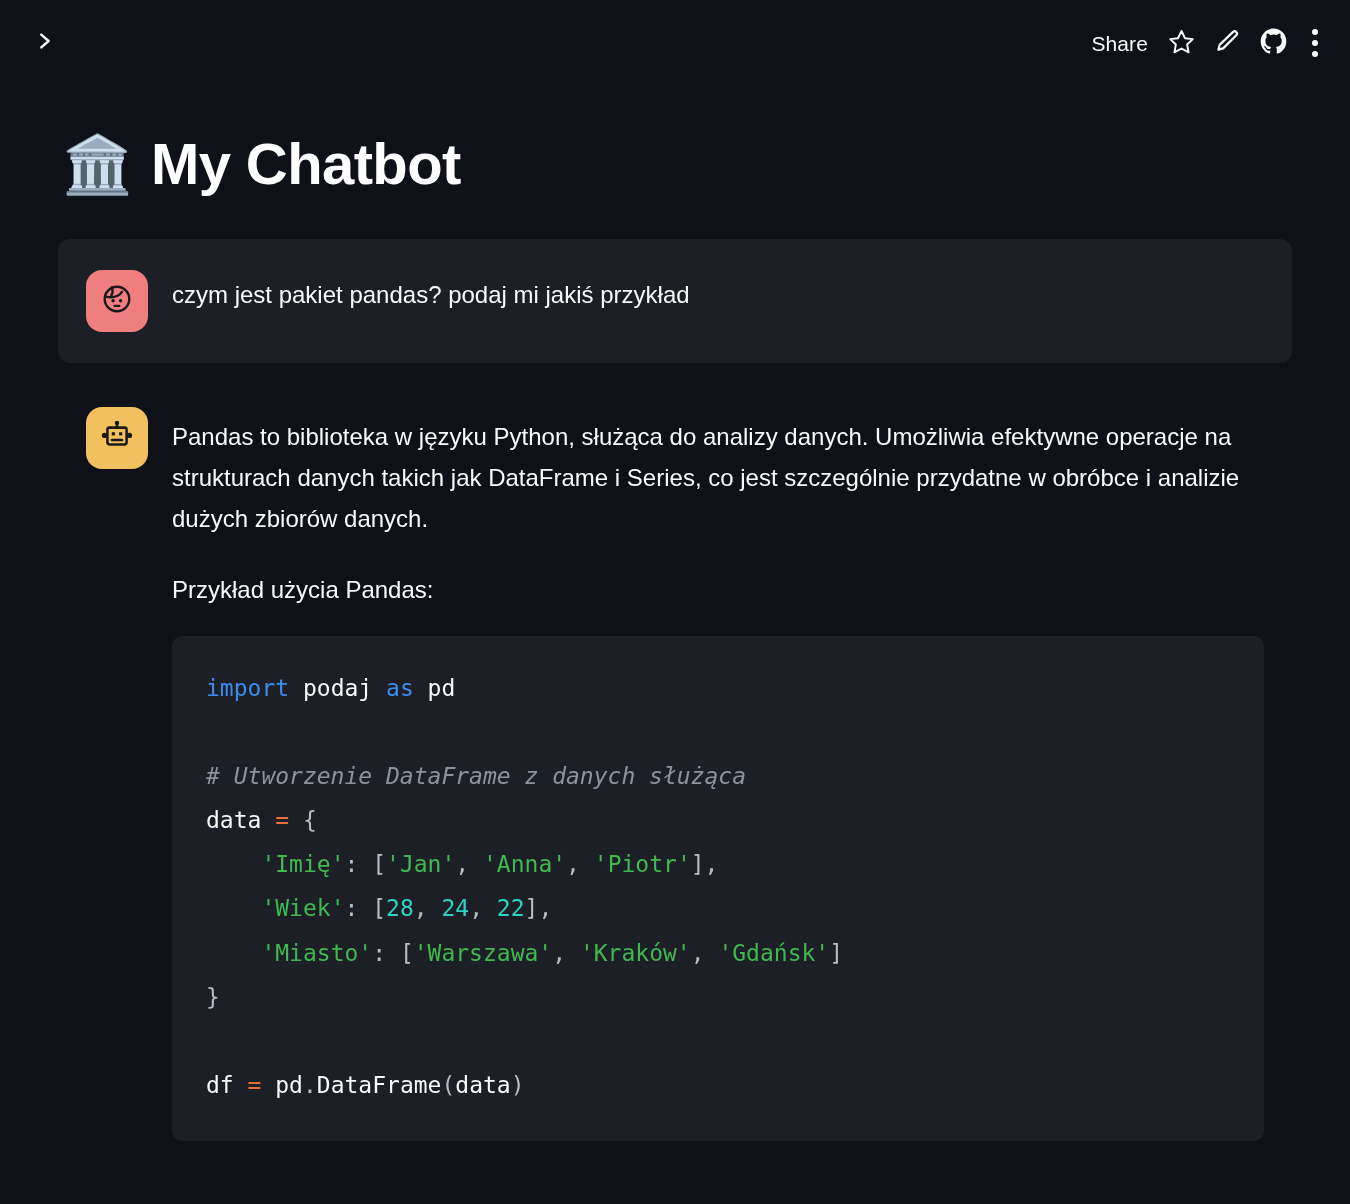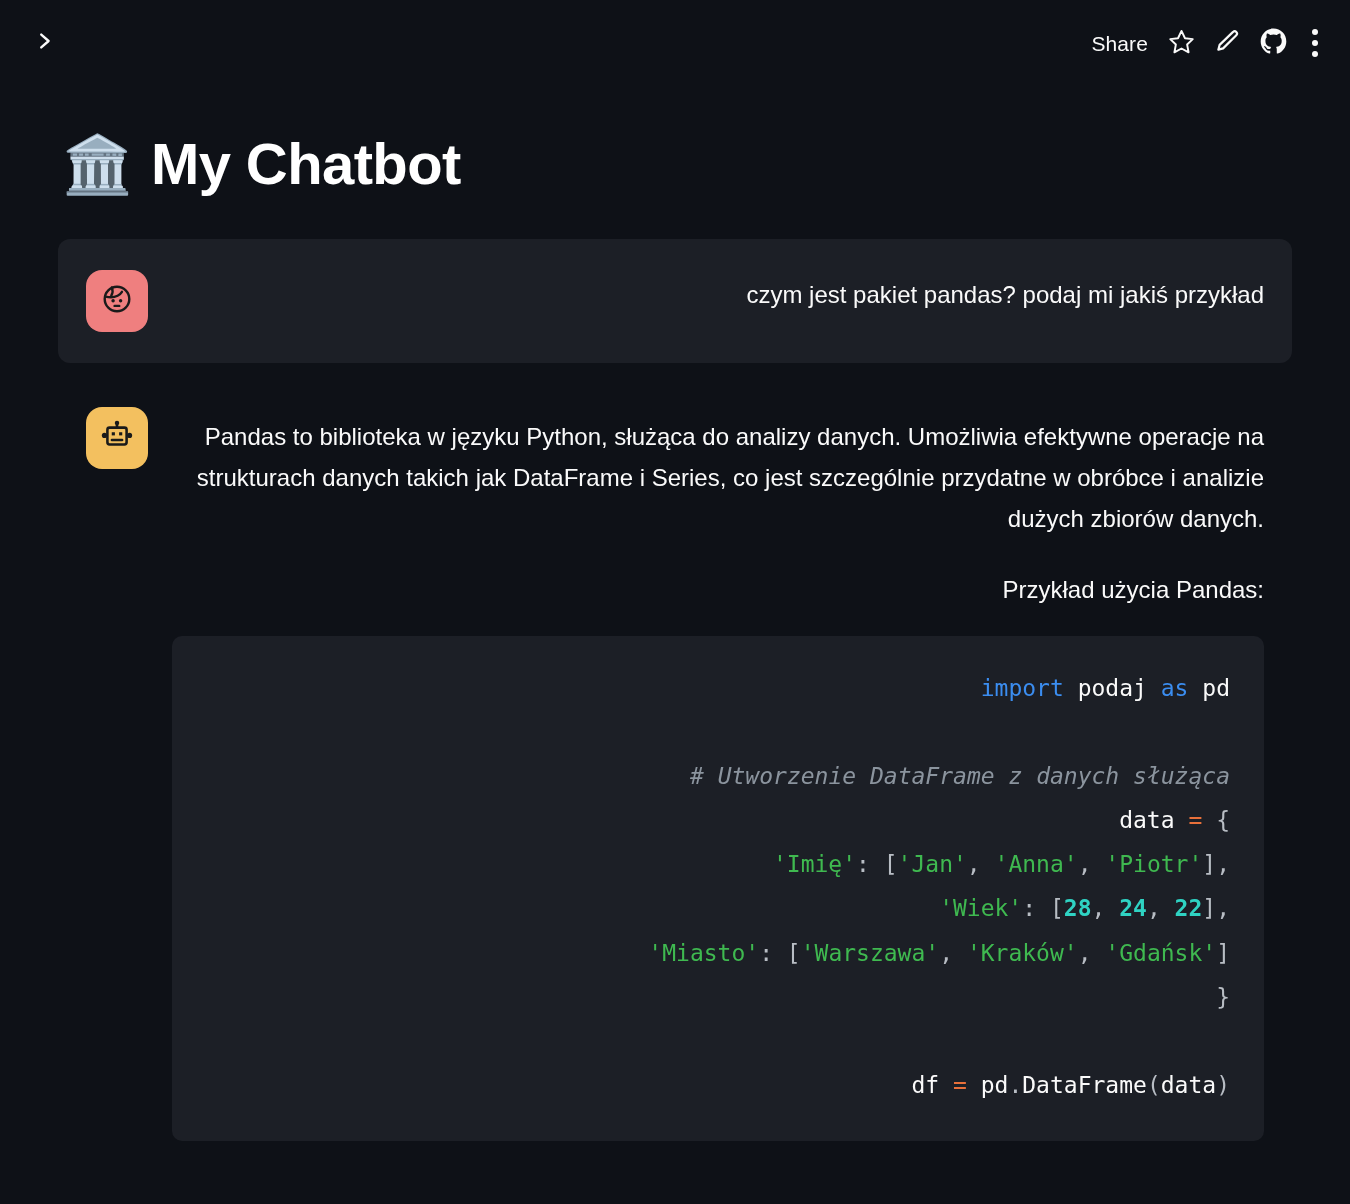--- a/index.html
+++ b/index.html
@@ -110,21 +110,20 @@
     letter-spacing: -0.6px;
     color: #ffffff;
     line-height: 1.05;
   }
 
   
   .msg {
     display: flex;
     align-items: flex-start;
     gap: 24px;
-    text-align: right;
   }
 
   .msg-user {
     background: #1c1f26;
     border-radius: 12px;
     padding: 31px 28px;
     margin-bottom: 44px;
   }
 
   .msg-assistant {
@@ -188,21 +187,21 @@
     color: #c9d1d9;
     tab-size: 4;
   }
 
   .tok-kw      { color: #3b8df0; }
   .tok-plain   { color: #fafafa; }
   .tok-comment { color: #8b949e; font-style: italic; }
   .tok-op      { color: #e8703a; }
   .tok-punct   { color: #b8bdc4; }
   .tok-str     { color: #3fb950; }
-  .tok-num     { color: #2fd3c3; font-weight: bold; }
+  .tok-num     { color: #2fd3c3; }
 </style>
 </head>
 <body>
 
 <div class="topbar">
 
   <div class="sidebar-toggle">
     <span>
       <svg width="22" height="22" viewBox="0 0 24 24" fill="none" stroke="#fafafa" stroke-width="2.6" stroke-linecap="round" stroke-linejoin="round">
         <polyline points="9 5 17 12 9 19"></polyline>

